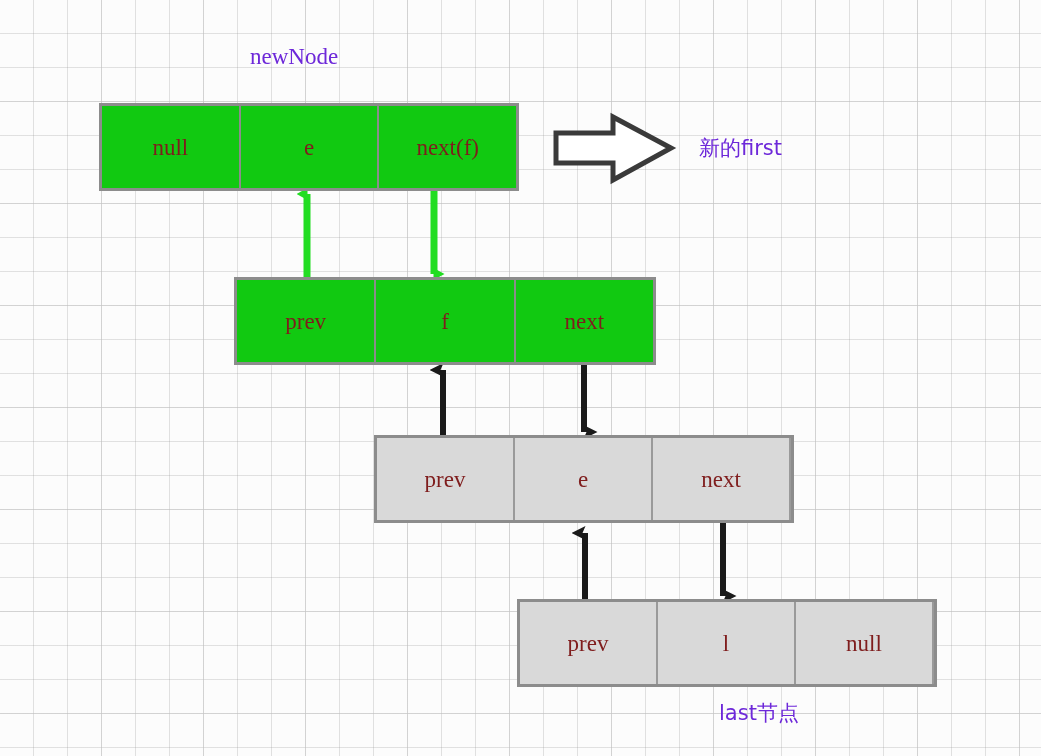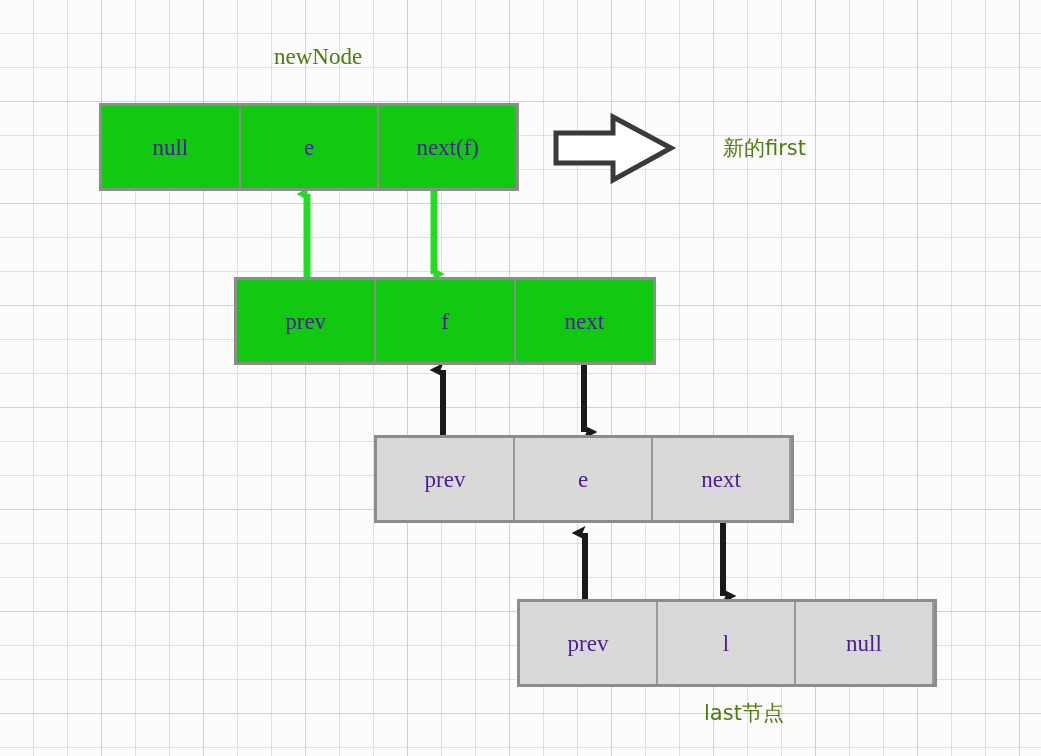--- a/index.html
+++ b/index.html
@@ -36,35 +36,34 @@
     box-sizing:border-box;
     border:3px solid #8c8c8c;
     background:#11c911;
   }
   .node.gray{background:#d9d9d9;border-color:#8c8c8c;}
   .cell{
     flex:1 1 0;
     display:flex;align-items:center;justify-content:center;
     box-sizing:border-box;
     font-size:23px;
-    color:#4c1d95;
+    color:#7f1d1d;
     border-right:2px solid #8c8c8c;
     line-height:1;
   }
   .node.gray .cell{border-right:2px solid #9a9a9a;}
   .cell:last-child{border-right:none;}
 
   
   .label{
     position:absolute;
     font-size:23px;
-    color:#4d7c0f;
+    color:#6d28d9;
     white-space:nowrap;
     line-height:1;
-    margin-left:24px;
   }
   .label.cjk{font-family:"DejaVu Sans","Liberation Sans",sans-serif;font-size:21px;text-align:center;}
 
   svg{position:absolute;left:0;top:0;overflow:visible;}
 </style>
 </head>
 <body>
 
 <div id="canvas"></div>
 
@@ -134,13 +133,13 @@
 <div class="node gray" style="left:517px;top:599px;width:420px;height:88px;">
   <div class="cell">prev</div>
   <div class="cell">l</div>
   <div class="cell">null</div>
 </div>
 
 <div class="label" style="left:250px;top:45px;">newNode</div>
 
 <div class="label cjk" style="left:699px;top:138px;">新的first</div>
 
-<div class="label cjk" style="left:680px;top:703px;">last节点</div>
+<div class="label cjk" style="left:719px;top:703px;">last节点</div>
 
 </body></html>

